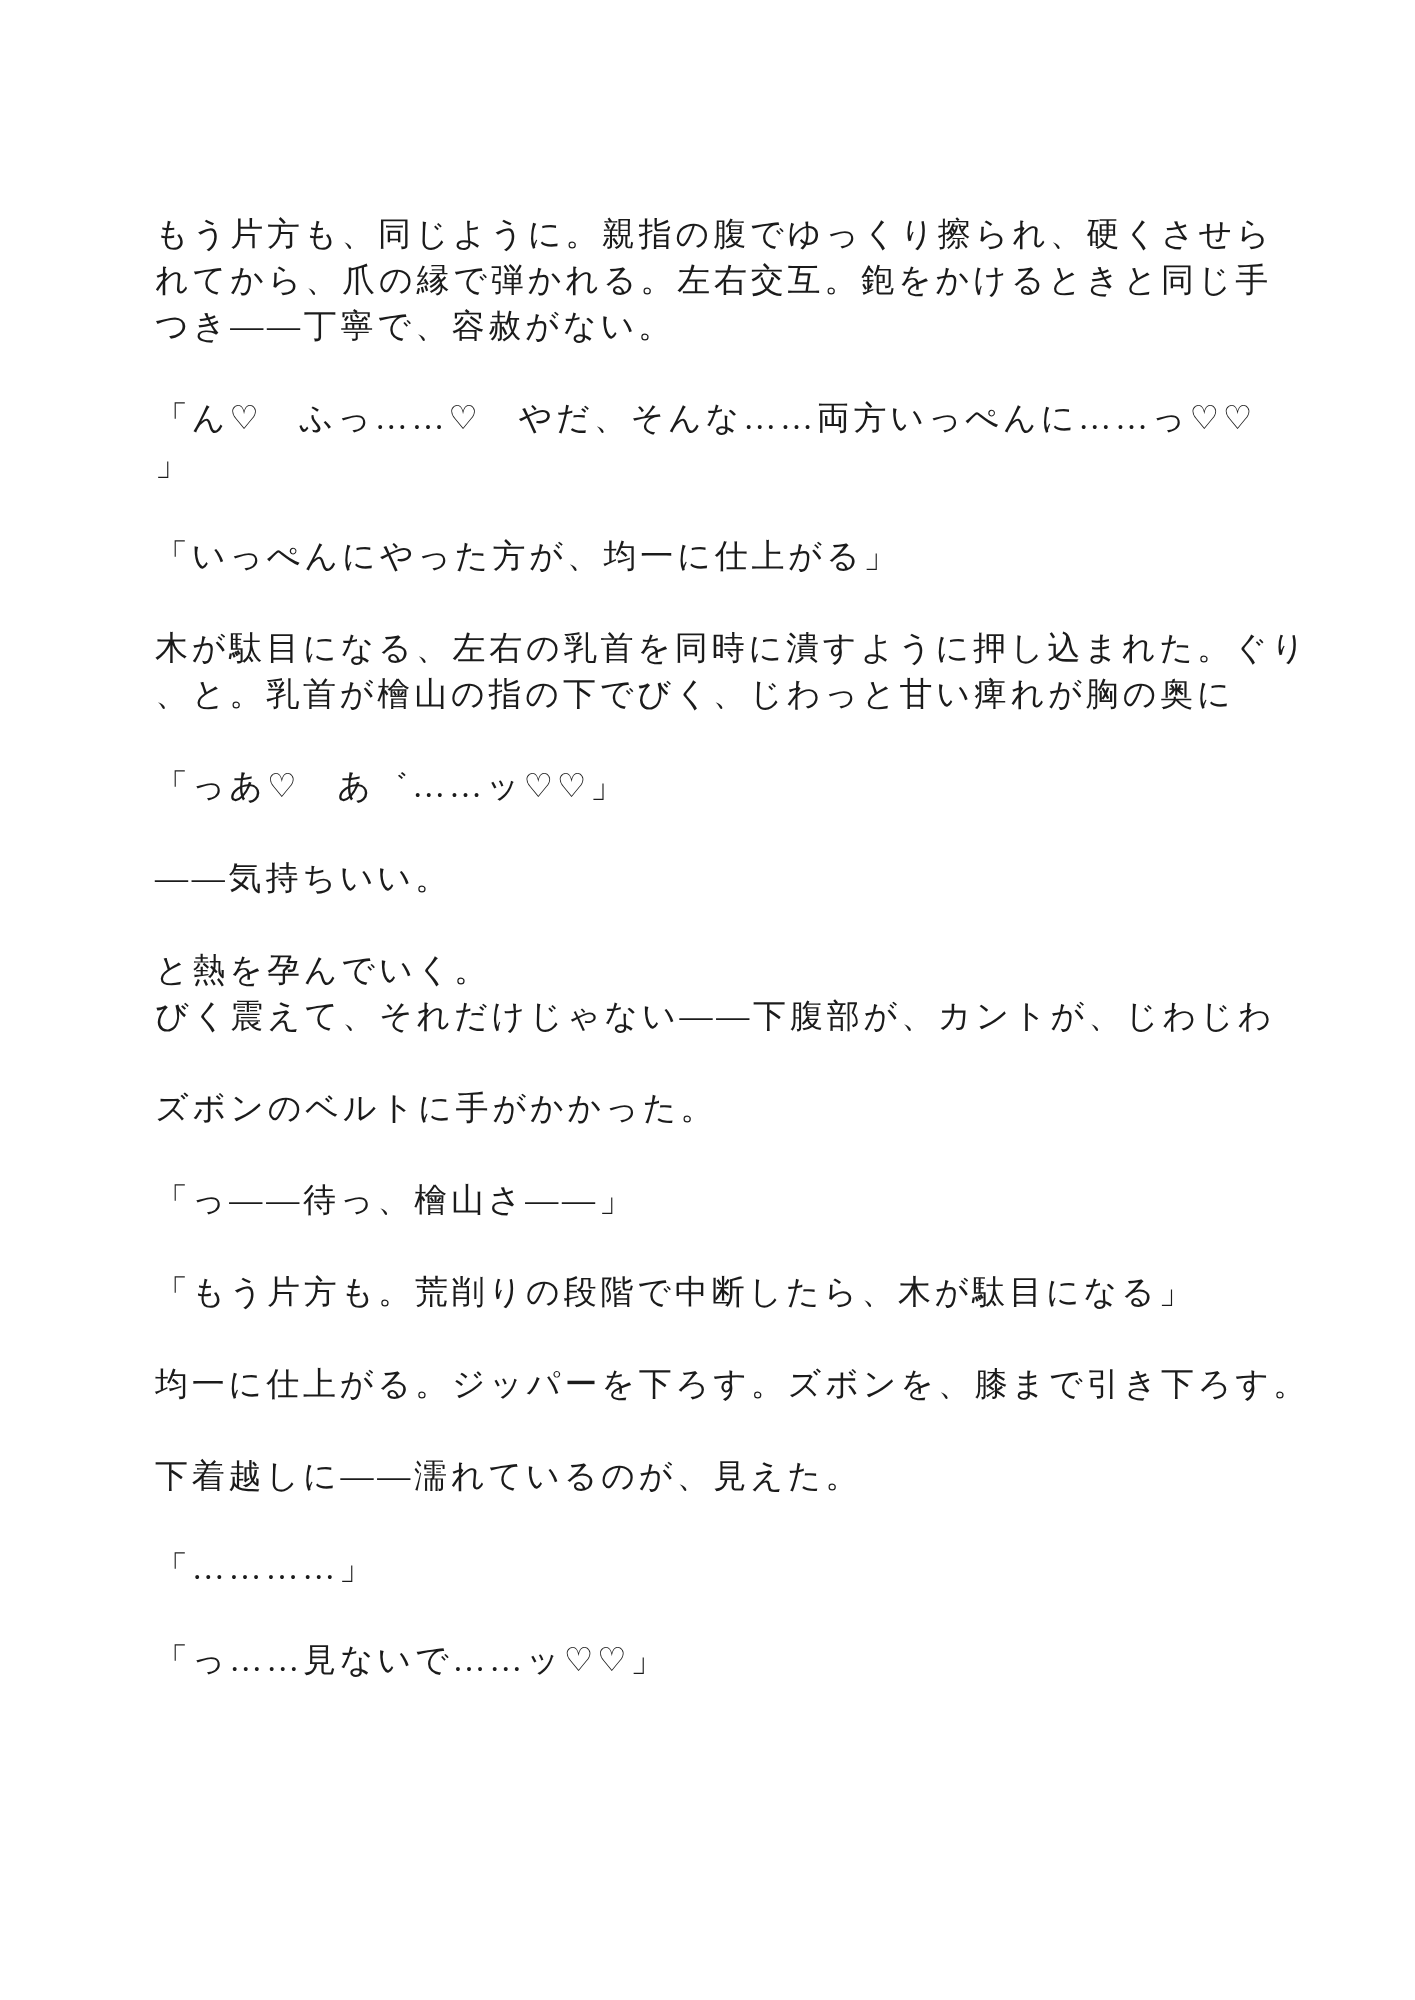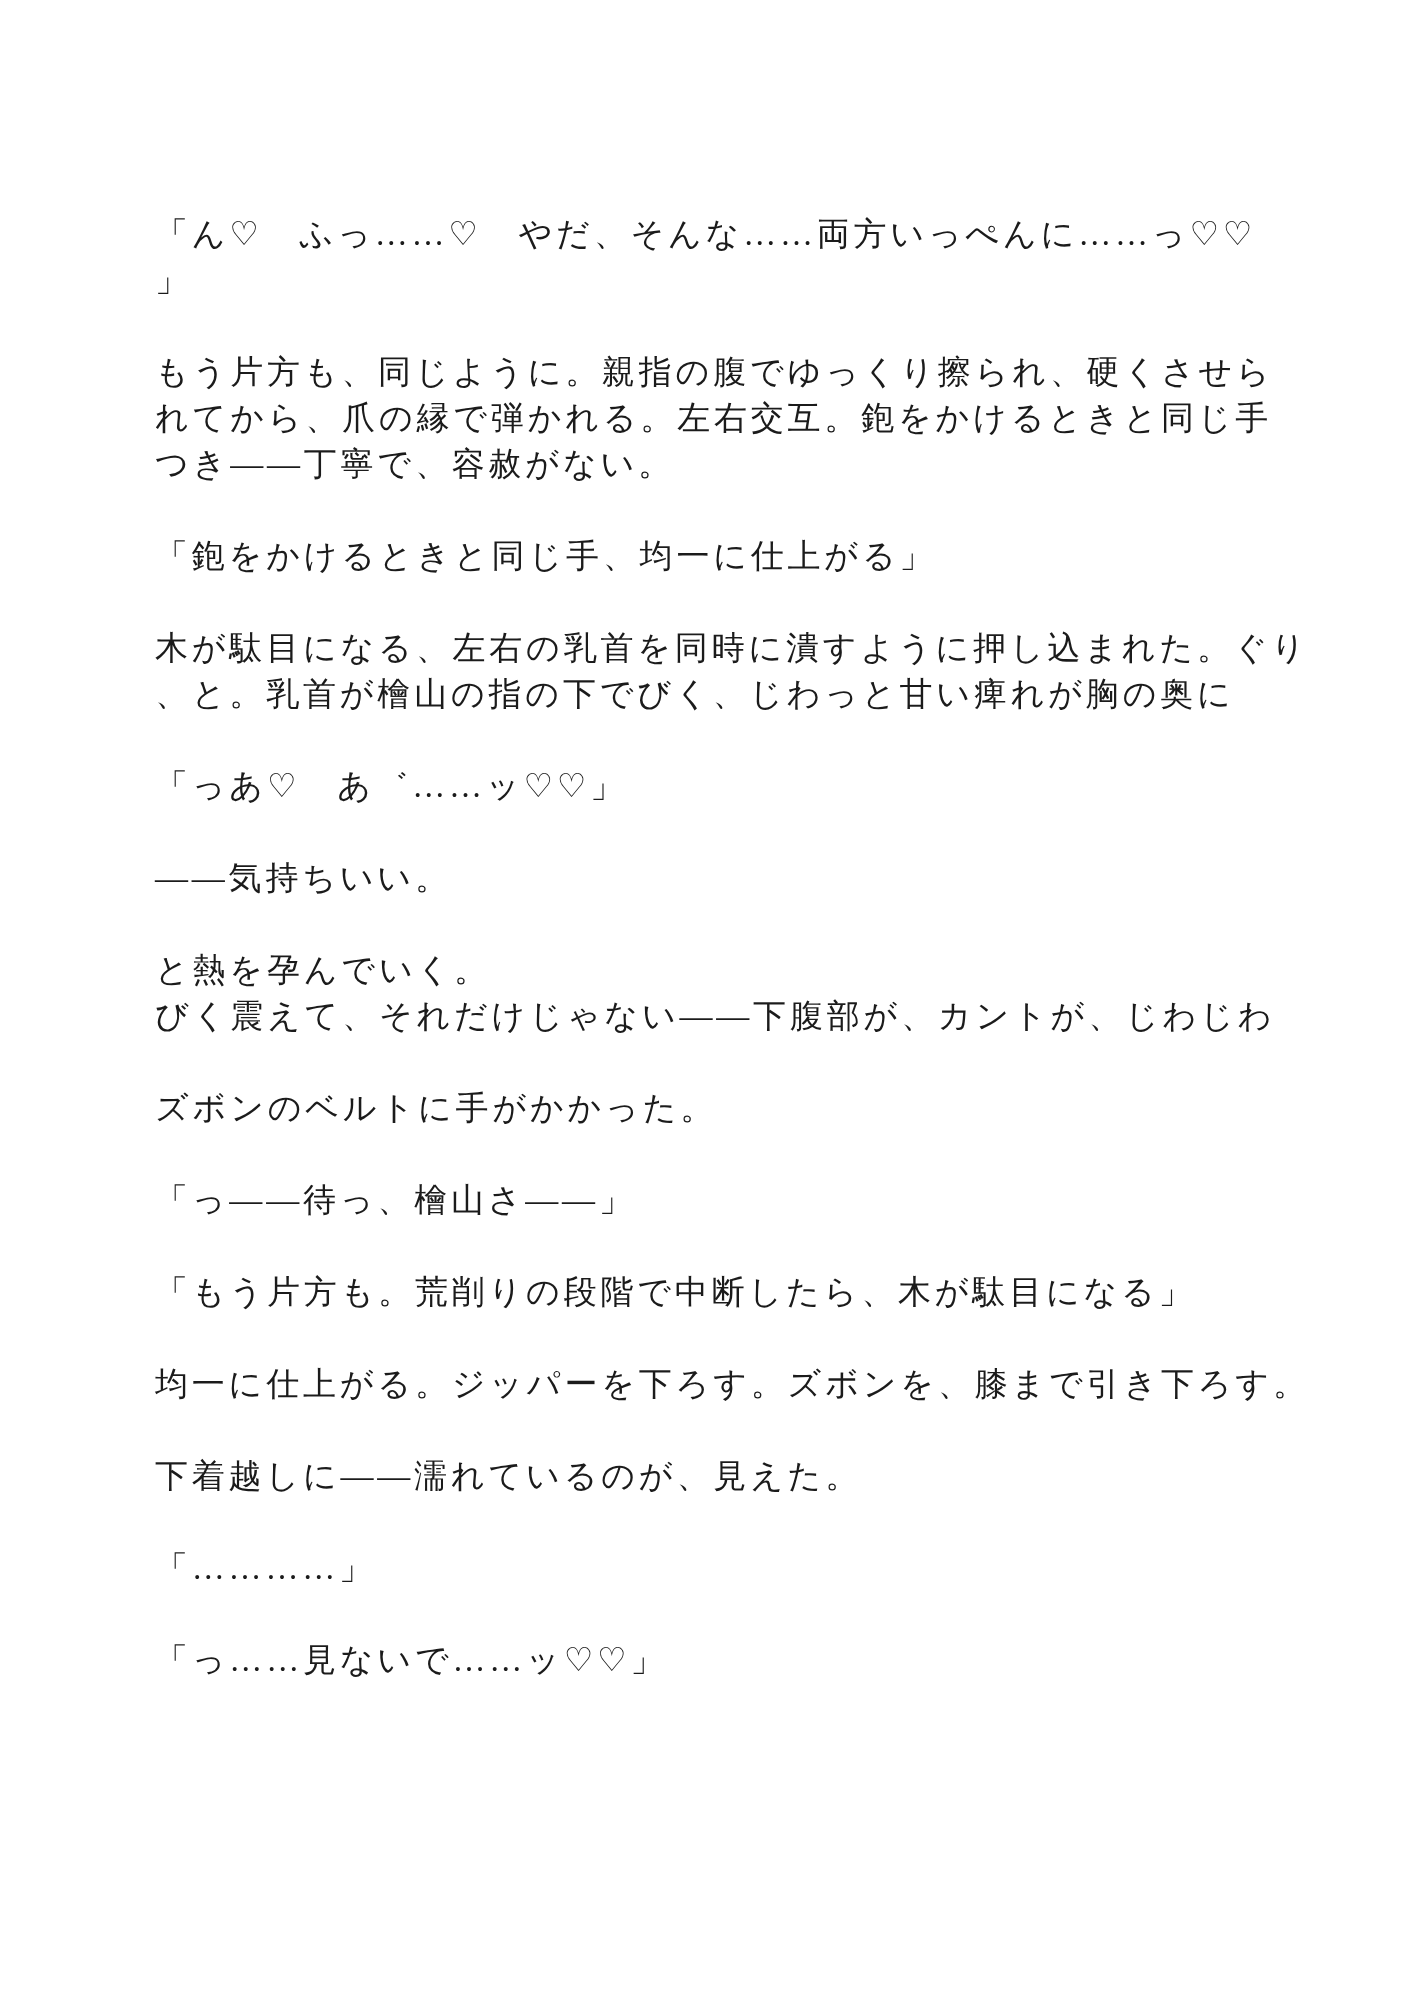--- a/index.html
+++ b/index.html
@@ -33,32 +33,32 @@
     font-kerning: none;
   }
 </style>
 </head>
 <body>
 
 <div class="page">
   <div class="content">
 
     <div class="para">
-      <div class="line">「ん♡　ふっ……♡　やだ、そんな……両方いっぺんに……っ♡♡</div>
-      <div class="line">」</div>
-    </div>
-
-    <div class="para">
       <div class="line">もう片方も、同じように。親指の腹でゆっくり擦られ、硬くさせら</div>
       <div class="line">れてから、爪の縁で弾かれる。左右交互。鉋をかけるときと同じ手</div>
       <div class="line">つき――丁寧で、容赦がない。</div>
     </div>
 
     <div class="para">
-      <div class="line">「鉋をかけるときと同じ手、均一に仕上がる」</div>
+      <div class="line">「ん♡　ふっ……♡　やだ、そんな……両方いっぺんに……っ♡♡</div>
+      <div class="line">」</div>
+    </div>
+
+    <div class="para">
+      <div class="line">「いっぺんにやった方が、均一に仕上がる」</div>
     </div>
 
     <div class="para">
       <div class="line">木が駄目になる、左右の乳首を同時に潰すように押し込まれた。ぐり</div>
       <div class="line">、と。乳首が檜山の指の下でびく、じわっと甘い痺れが胸の奥に</div>
     </div>
 
     <div class="para">
       <div class="line">「っあ♡　あ゛……ッ♡♡」</div>
     </div>

